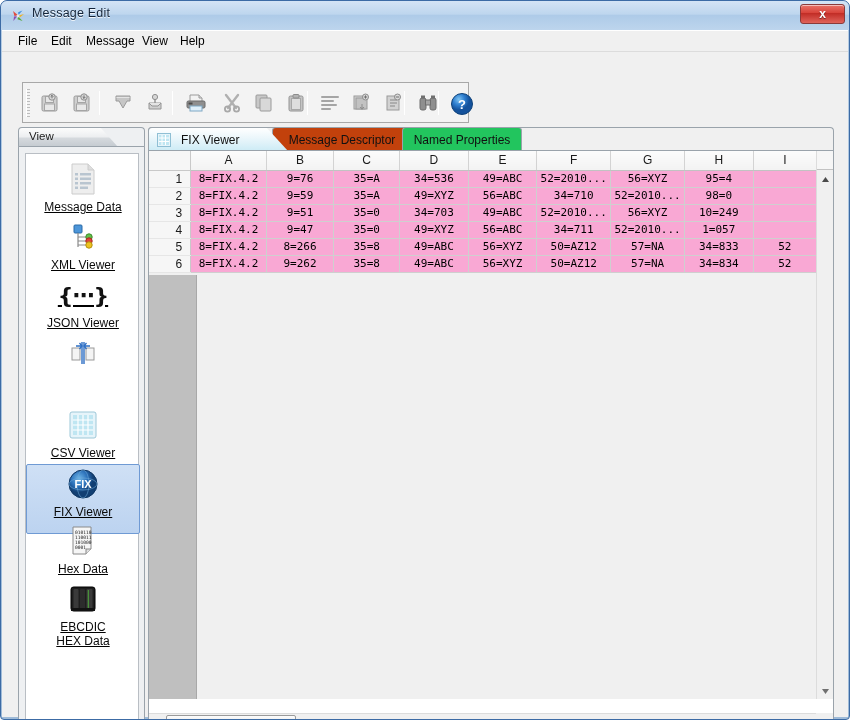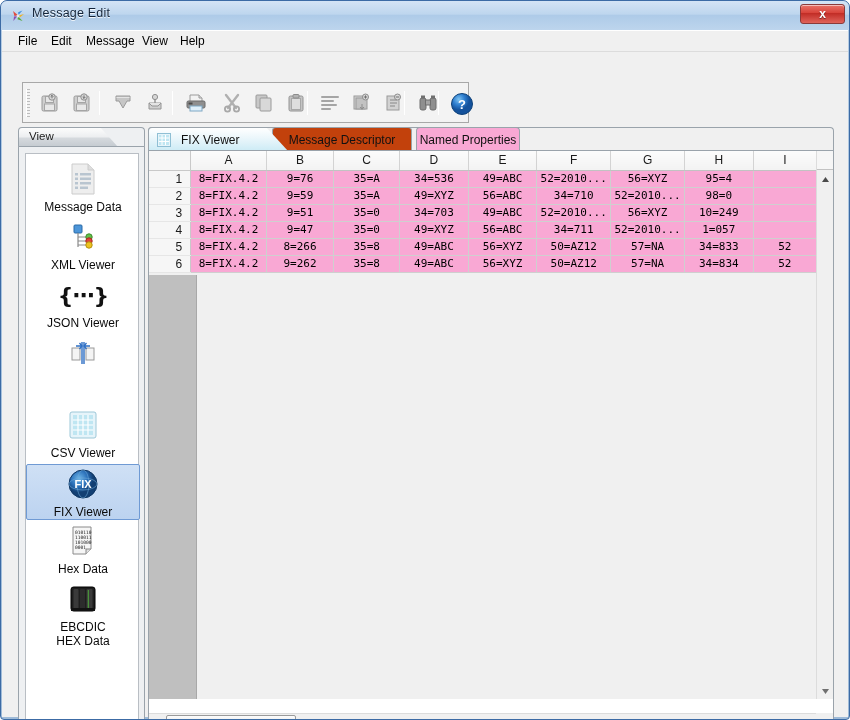--- a/index.html
+++ b/index.html
@@ -149,20 +149,21 @@
     position: absolute; left: 6px; top: 6px;
     width: 114px; height: 573px;
     background: #ffffff;
     border: 1px solid #b9bec4;
   }
   .vitem {
     position: absolute; left: 1px;
     width: 112px;
     text-align: center;
     cursor: pointer;
+    text-decoration: underline;
   }
   .vitem .vicon {
     height: 38px;
     display: flex; align-items: center; justify-content: center;
   }
   .vitem .vlabel {
     font-size: 12px; color: #0a0a0a; line-height: 14px;
     margin-top: 2px;
   }
   .vitem.selected {
@@ -204,21 +205,21 @@
   }
   #tab-fix-skew {
     position:absolute; left:100px; top:0; width:40px; height:24px;
     background: linear-gradient(to bottom, #ffffff 0%, #eaf6fb 45%, #ccebf5 100%);
     border-right:1px solid #6b737b; border-top:1px solid #9aa3ab;
     clip-path: polygon(0 0, 45% 0, 100% 100%, 0 100%);
   }
   #tab-fix .tl { justify-content:flex-start; padding-left:32px; }
   #tab-fix-icon { position:absolute; left:8px; top:5px; width:14px; height:14px; }
   #tab-md { left: 124px; width: 140px; background:#c2410c; border-radius:4px 4px 0 0;}
-  #tab-np { left: 268px; width: 104px; background:#f9a8d4; border-radius:4px 4px 0 0;}
+  #tab-np { left: 254px; width: 120px; background:#22c55e; border-radius:4px 4px 0 0;}
 
   #gridpane {
     position: absolute; left: 0; top: 23px;
     width: 686px; height: 581px;
     background: #ffffff;
     border: 1px solid #9aa3ab;
     overflow: hidden;
   }
 
   
@@ -555,21 +556,21 @@
                 <rect x="6" y="6" width="20" height="20" fill="#bfe6f2"></rect>
                 <g stroke="#ffffff" stroke-width="1.2">
                   <path d="M11 6 v20 M16 6 v20 M21 6 v20"></path>
                   <path d="M6 11 h20 M6 16 h20 M6 21 h20"></path>
                 </g>
               </svg>
             </div>
             <div class="vlabel">CSV Viewer</div>
           </div>
 
-          <div class="vitem selected" style="top:310px;height:56px">
+          <div class="vitem selected" style="top:310px;height:70px">
             <div class="vicon">
               <svg width="34" height="34" viewBox="0 0 34 34">
                 <defs>
                   <radialGradient id="fg" cx="36%" cy="30%">
                     <stop offset="0%" stop-color="#6fb6e8"></stop>
                     <stop offset="60%" stop-color="#2a6fb8"></stop>
                     <stop offset="100%" stop-color="#123f73"></stop>
                   </radialGradient>
                 </defs>
                 <circle cx="17" cy="17" r="14" fill="url(#fg)" stroke="#0d3461"></circle>

